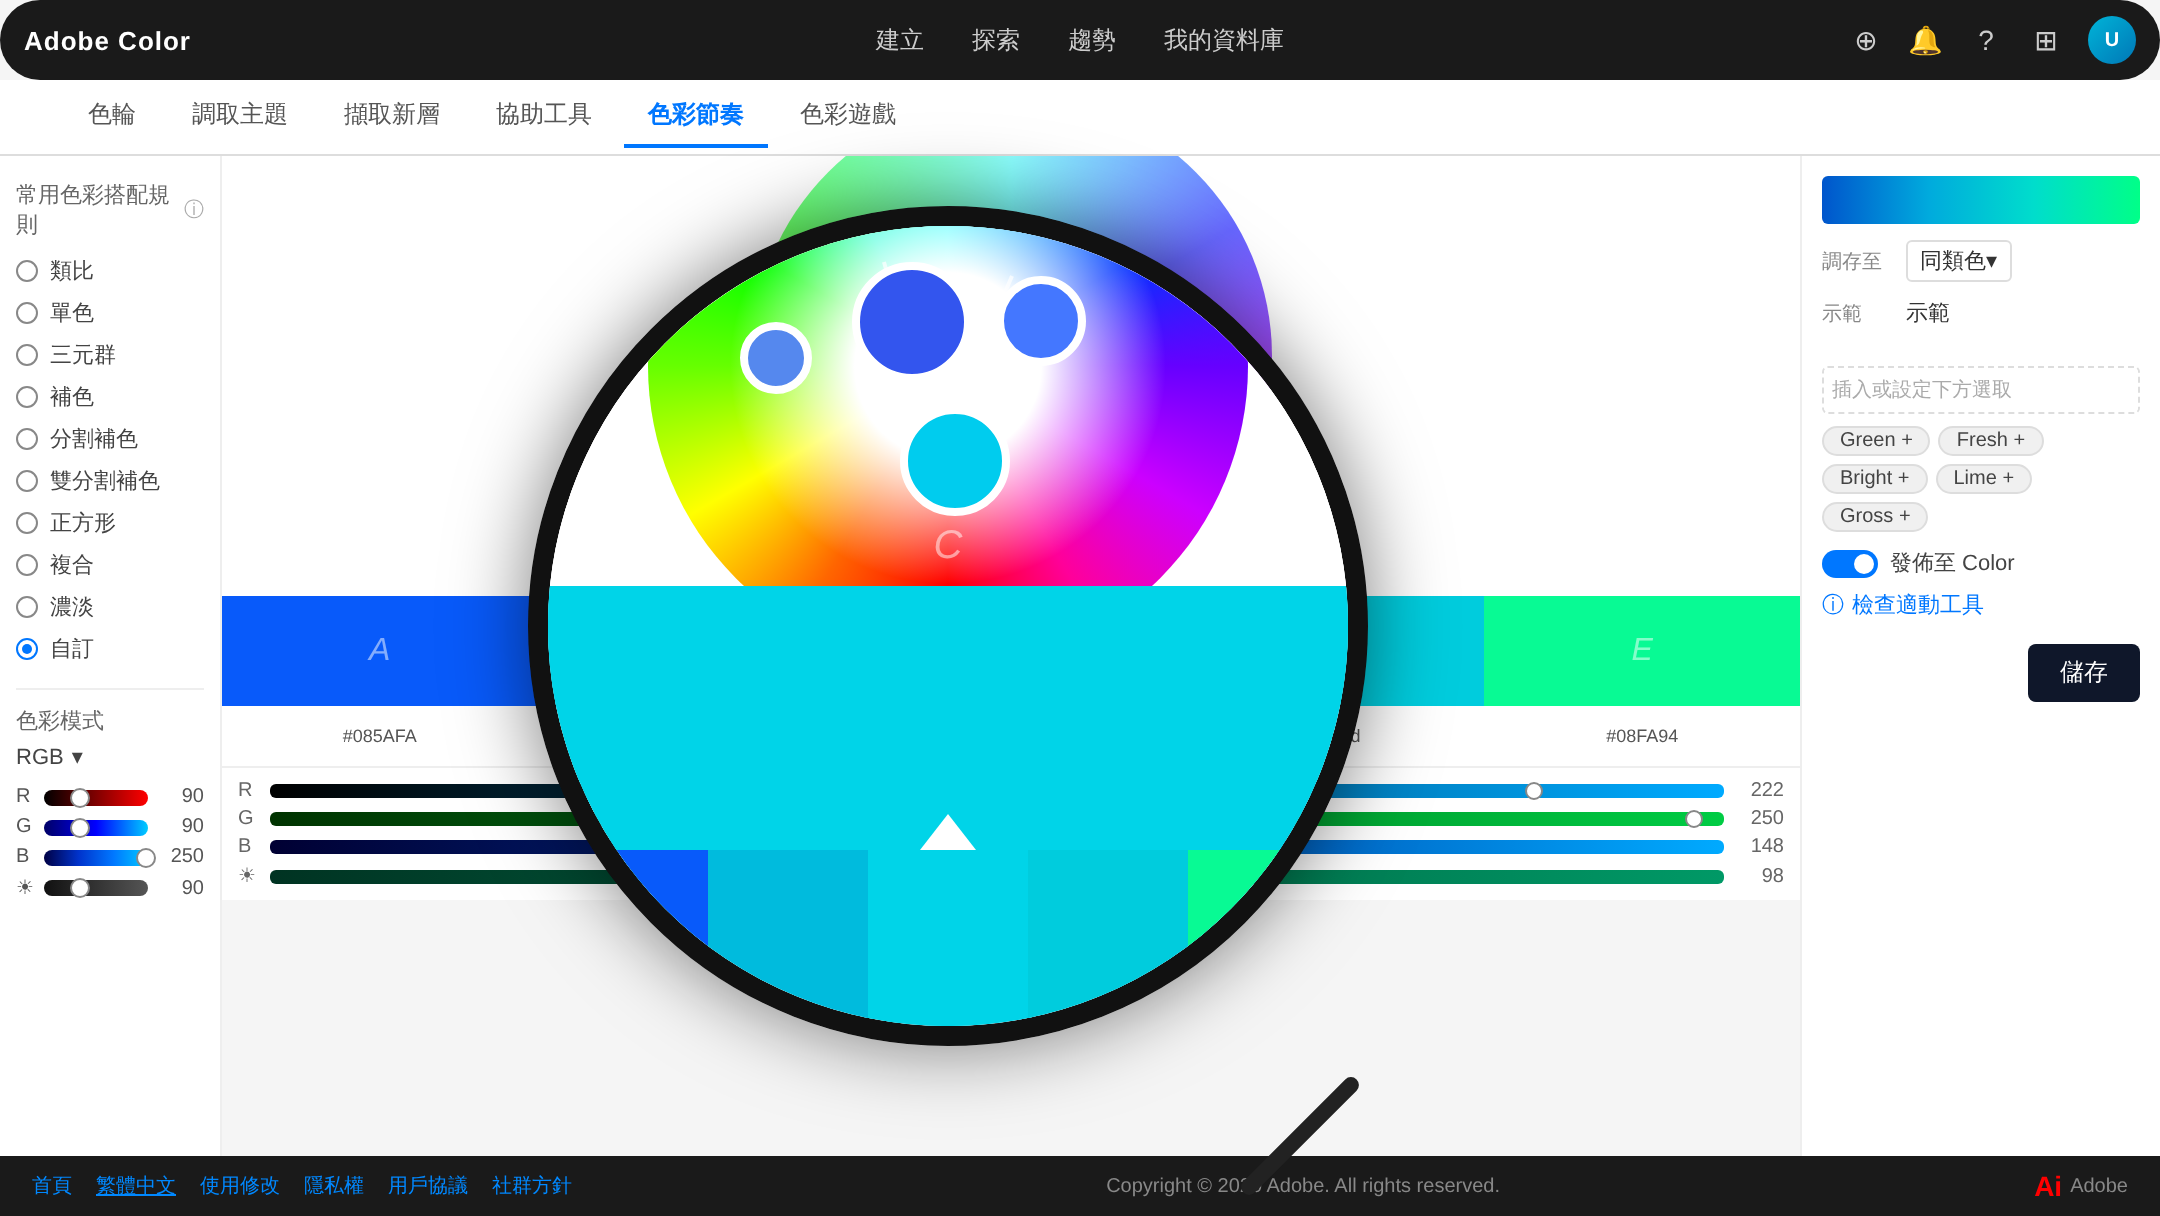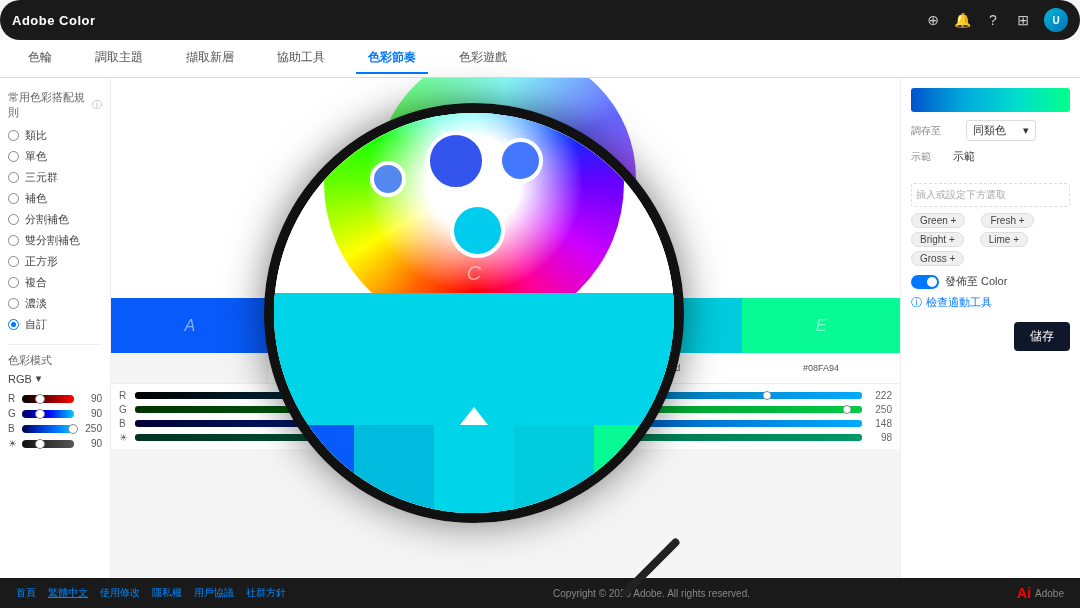--- a/index.html
+++ b/index.html
@@ -69,22 +69,22 @@
       font-weight: bold;
     }
 
     
     .sec-nav {
       height: 38px;
       background: #fff;
       border-bottom: 1px solid #ddd;
       display: flex;
       align-items: center;
-      padding: 0 16px;
-      gap: 19px;
+      padding: 0 32px;
+      gap: 4px;
     }
     .sec-nav-tab {
       padding: 6px 12px;
       font-size: 12px;
       color: #555;
       cursor: pointer;
       border-bottom: 2px solid transparent;
       position: relative;
     }
     .sec-nav-tab.active {
@@ -261,35 +261,34 @@
       font-size: 10px;
       width: 36px;
     }
     .panel-value {
       font-size: 11px;
       color: #333;
     }
     .dropdown-selector {
       display: flex;
       align-items: center;
-      gap: 17px;
+      gap: 0;
       cursor: pointer;
       font-size: 11px;
       color: #333;
       border: 1px solid #ddd;
       border-radius: 3px;
       padding: 2px 6px;
-      margin-left: 13px;
     }
     .tags-section {
       margin-bottom: 8px;
     }
     .tags-row {
       display: flex;
-      gap: 16px;
+      gap: 4px;
       margin-bottom: 4px;
       align-items: center;
     }
     .tag {
       font-size: 10px;
       color: #444;
       background: #f0f0f0;
       border: 1px solid #ddd;
       border-radius: 10px;
       padding: 1px 8px;
@@ -487,20 +486,26 @@
       height: calc(608px - 40px - 38px - 30px);
       position: relative;
     }
 
   </style>
 </head>
 <body>
 
 <div class="top-nav">
   <span class="top-nav-logo">Adobe Color</span>
+  <div class="top-nav-links">
+    <span>建立</span>
+    <span>探索</span>
+    <span>趨勢</span>
+    <span>我的資料庫</span>
+  </div>
   <div class="top-nav-right">
     <div class="top-nav-icon">⊕</div>
     <div class="top-nav-icon">🔔</div>
     <div class="top-nav-icon">?</div>
     <div class="top-nav-icon">⊞</div>
     <div class="avatar-circle">U</div>
   </div>
 </div>
 
 <div class="sec-nav">
@@ -615,20 +620,23 @@
         <line x1="49%" y1="85px" x2="46%" y2="133px" stroke="white" stroke-width="1.5" opacity="0.6"></line>
         <line x1="58%" y1="88px" x2="51%" y2="133px" stroke="white" stroke-width="1.5" opacity="0.6"></line>
       </svg>
     </div>
 
     <div class="swatches-container">
 
       <div class="swatch-item">
         <div style="height:55px;background:#085AFA;position:relative;">
           <span style="position:absolute;top:50%;left:50%;transform:translate(-50%,-50%);color:rgba(255,255,255,0.5);font-style:italic;font-size:16px;">A</span>
+        </div>
+        <div class="swatch-bottom">
+          <span class="swatch-hex">#085AFA</span>
         </div>
       </div>
 
       <div class="swatch-item">
         <div style="height:55px;background:#00ccee;position:relative;">
           <span style="position:absolute;top:50%;left:50%;transform:translate(-50%,-50%);color:rgba(255,255,255,0.5);font-style:italic;font-size:16px;">B</span>
         </div>
         <div class="swatch-bottom">
           <span class="swatch-hex">#07...</span>
         </div>

